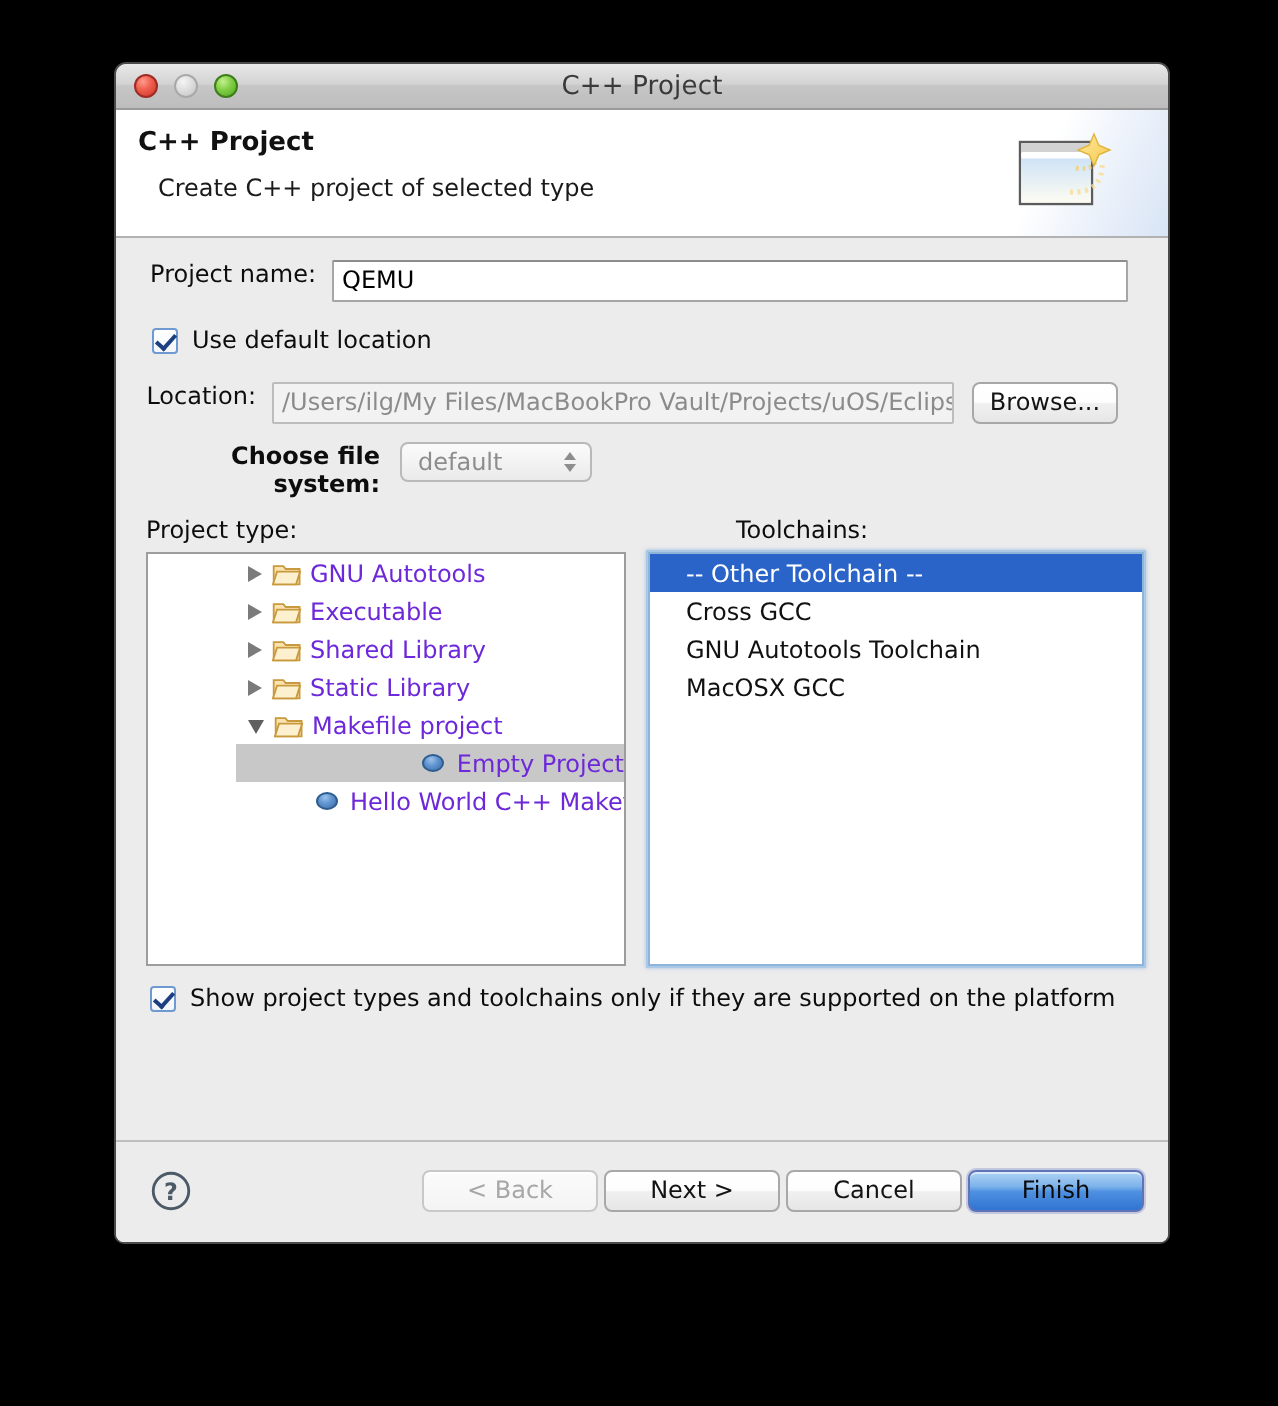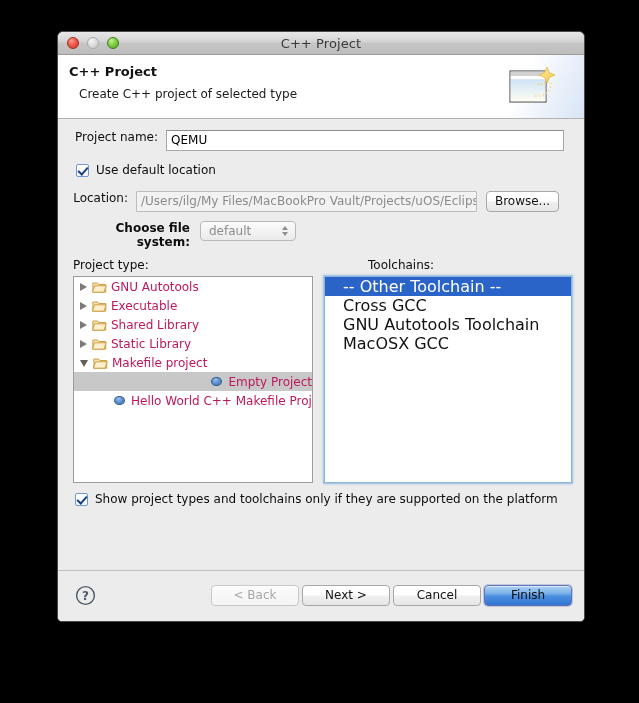--- a/index.html
+++ b/index.html
@@ -248,23 +248,24 @@
   .listbox.focused {
     border: 1px solid #8fb4da;
     box-shadow: 0 0 0 1px #a9c9e6, 0 0 2px 1px rgba(120,165,215,0.6);
   }
 
   .trow {
     height: 19px;
     display: flex;
     align-items: center;
     font-size: 12px;
-    color: #be185d;
+    color: #6d28d9;
     padding-left: 6px;
     white-space: nowrap;
+    margin-left: 44px;
   }
   .trow.selected { background: #c8c8c8; }
 
   .twisty {
     width: 0; height: 0;
     margin-right: 5px;
     flex: 0 0 auto;
   }
   .twisty.closed {
     border-top: 4.5px solid transparent;
@@ -293,21 +294,21 @@
     border-radius: 50%;
     background: radial-gradient(ellipse at 40% 25%, #9cc2ea 0%, #5f93cf 45%, #3c6ea8 100%);
     border: 1px solid #2f5d90;
     box-sizing: border-box;
   }
 
   .lrow {
     height: 19px;
     display: flex;
     align-items: center;
-    font-size: 16px;
+    font-size: 12px;
     color: #111111;
     padding-left: 18px;
     white-space: nowrap;
   }
   .lrow.selected {
     background: #2b64c8;
     color: #ffffff;
   }
 
   

